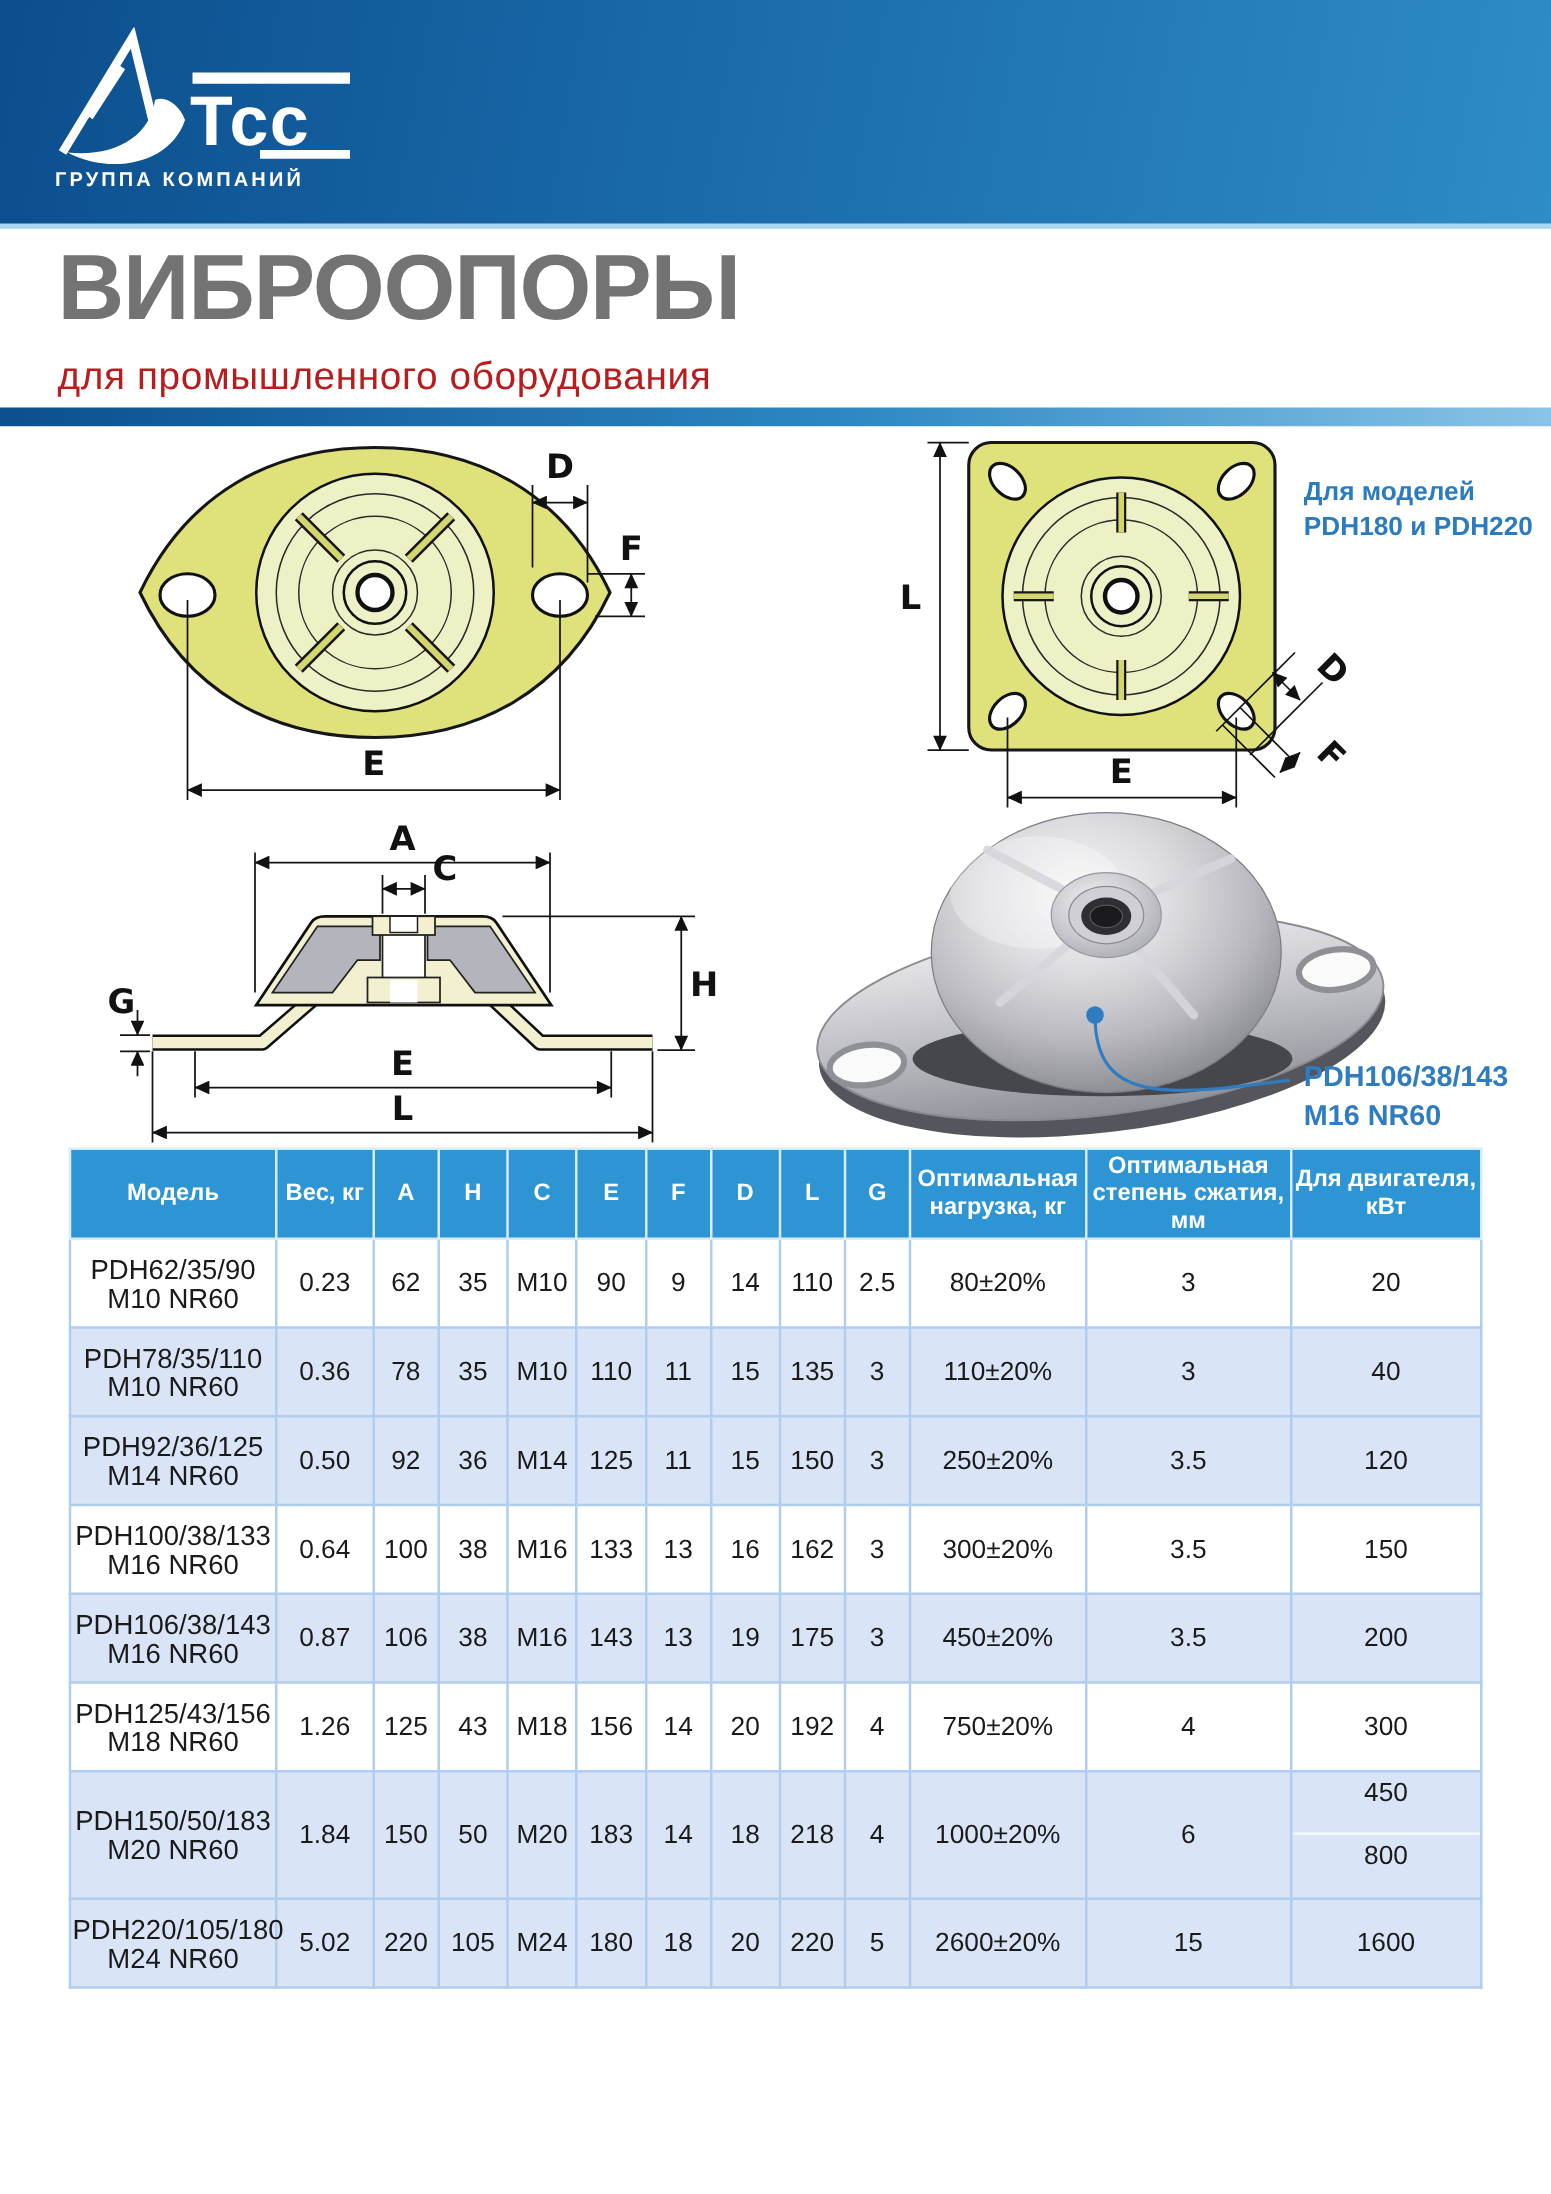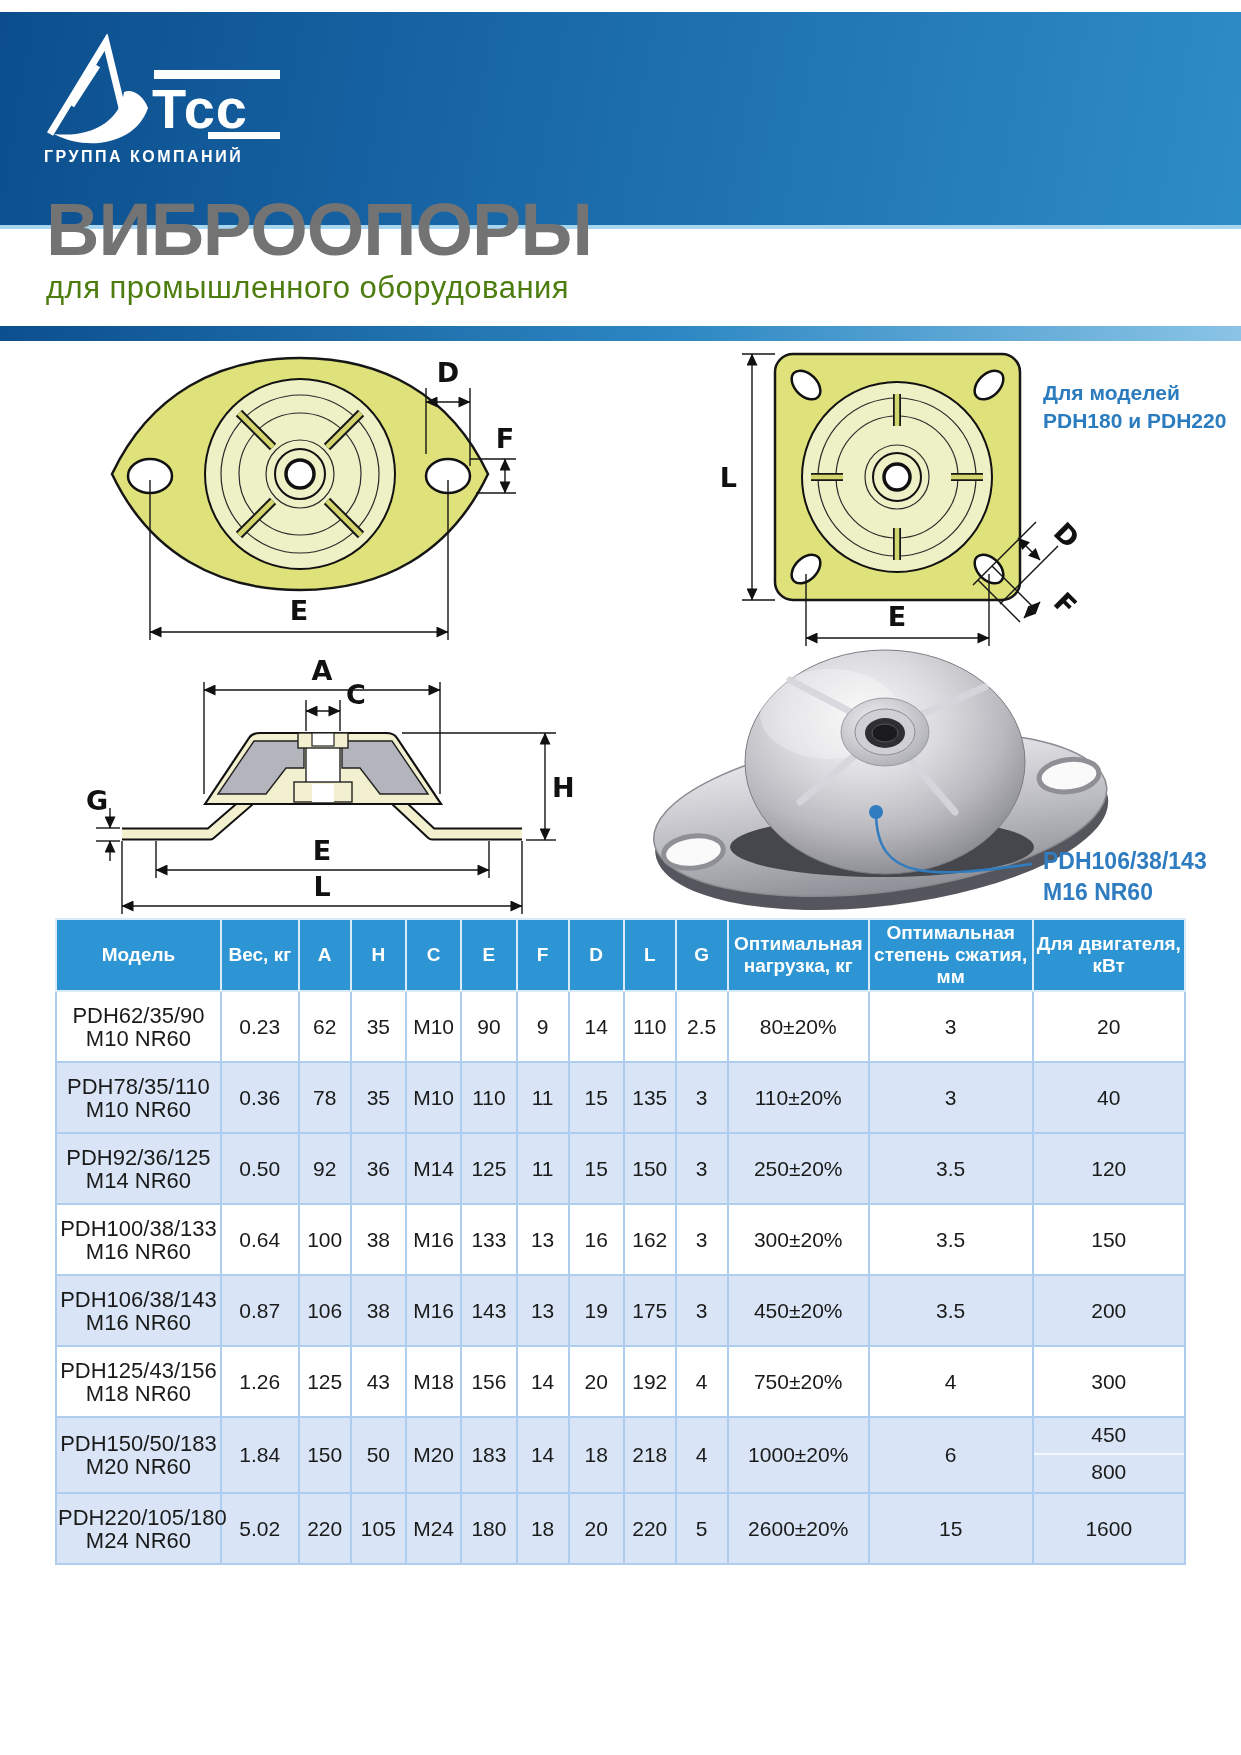--- a/index.html
+++ b/index.html
@@ -1,31 +1,31 @@
 <!DOCTYPE html>
 <html><head>
 <meta charset="utf-8">
 <style>
   *{margin:0;padding:0;box-sizing:border-box}
   html,body{background:#fff}
   body{width:1241px;height:1755px;position:relative;overflow:hidden;
        font-family:"Liberation Sans",sans-serif;color:#1a1a1a}
 
   
-  .banner{position:absolute;top:12px;left:0;width:1241px;height:217px;
+  .banner{position:absolute;top:0;left:0;width:1241px;height:183px;
     background:linear-gradient(100deg,#0c4e8d 0%,#1a6aaa 45%,#2e8cc6 100%);
     border-bottom:4px solid #a9d6ef}
   .logo-svg{position:absolute;top:22px;left:42px}
   .company{position:absolute;top:136px;left:44px;color:#fff;font-size:16px;
     font-weight:700;letter-spacing:2.5px;white-space:nowrap}
 
   
   .hero{position:absolute;top:192px;left:46px}
   .hero h1{font-size:74px;font-weight:800;color:#737373;letter-spacing:-1px;line-height:1.02}
-  .hero .sub{font-size:31px;color:#4d7c0f;margin-top:3px;letter-spacing:.5px}
+  .hero .sub{font-size:31px;color:#b91c1c;margin-top:16px;letter-spacing:.5px}
   .band{position:absolute;top:326px;left:0;width:1241px;height:15px;
     background:linear-gradient(90deg,#0c4f8e 0%,#2d88c3 55%,#8ac4e6 100%)}
 
   
   .diagrams{position:absolute;top:342px;left:0}
   .dimline{stroke:#151515;stroke-width:1.4;fill:none}
   .thin{stroke:#2a2a2a;stroke-width:1.2;fill:none}
   .dimtxt{font:600 27px "DejaVu Sans",sans-serif;fill:#111}
   .notetxt{font:700 21px "Liberation Sans",sans-serif;fill:#2b7cbf}
   .phototxt{font:700 23px "Liberation Sans",sans-serif;fill:#2f7cc0}
@@ -33,21 +33,21 @@
   
   .spec-table{position:absolute;top:918px;left:55px;width:1131px;
     border-collapse:collapse;table-layout:fixed;border:2px solid #aecdef}
   .spec-table th{background:#2e95d5;color:#fff;border:2px solid #d9eaf8;
     font-size:19px;font-weight:700;height:72px;padding:2px;line-height:22px}
   .spec-table td{border:2px solid #aecdef;text-align:center;vertical-align:middle;
     font-size:21px;height:71px;background:#fff;padding:1px}
   .spec-table tr.shaded td{background:#d9e5f6}
   .spec-table td.model{font-size:22px;line-height:23px}
   .spec-table td.split{padding:0}
-  .spec-table td.split div{height:37px;line-height:33px}
+  .spec-table td.split div{height:50px;line-height:33px}
   .spec-table td.split div:first-child{border-bottom:2px solid #aecdef}
   .spec-table tr.shaded td.split div:first-child{border-bottom-color:#f4f9fe}
 </style>
 </head>
 <body>
 
 <header class="banner">
   <svg class="logo-svg" width="260" height="112" viewBox="0 0 260 112">
     <path d="M8,100 L64,8 L82,82" stroke="#fff" stroke-width="7" fill="none"></path>
     <path d="M30,72 L56,32" stroke="#fff" stroke-width="5" fill="none"></path>

